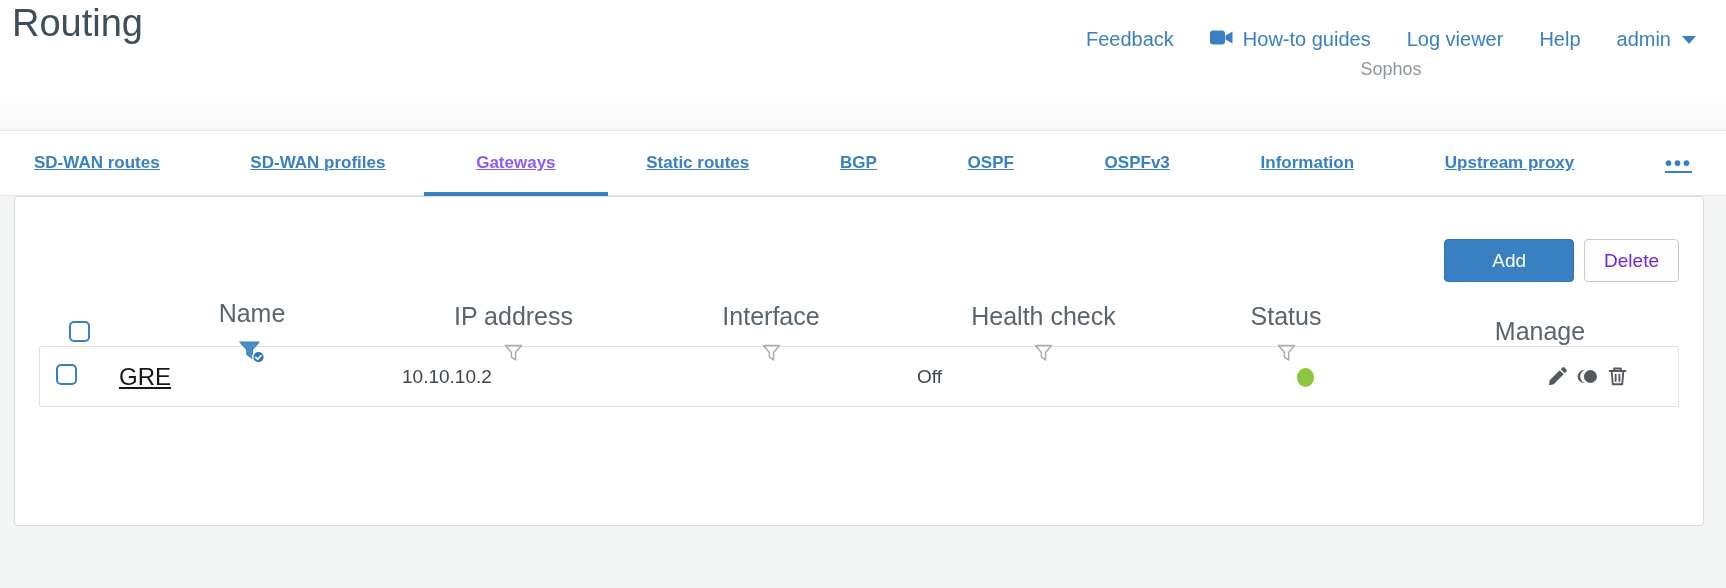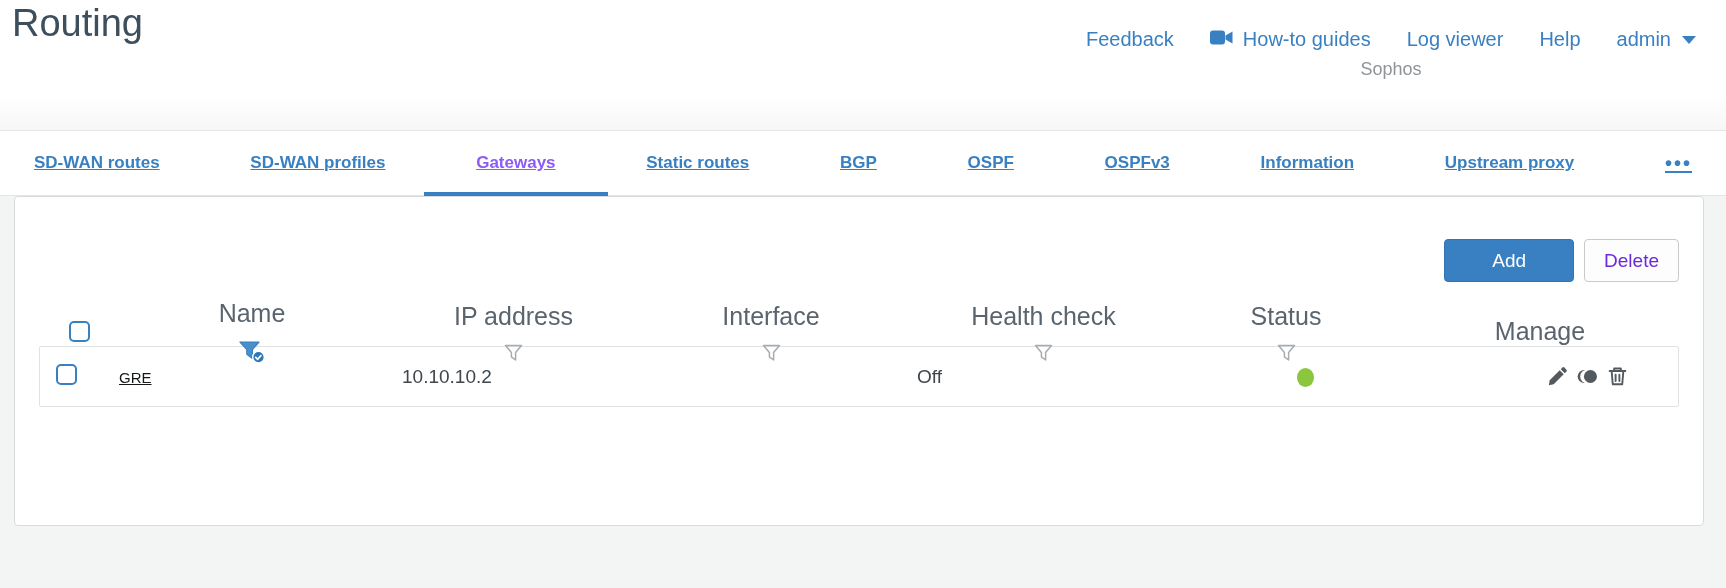--- a/index.html
+++ b/index.html
@@ -76,21 +76,21 @@
   }
   .col-check { padding-left:16px !important; }
   .checkbox {
     display:inline-block; width:21px; height:21px;
     border:2px solid #3980c2; border-radius:5px; background:#fff; cursor:pointer;
   }
   .trow {
     height:61px; border:1px solid #dfe2e5; border-radius:2px; background:#fff;
   }
   .trow .col { font-size:19px; color:#3f464c; padding-left:15px; }
-  .row-link { color:#15181a; text-decoration:underline; font-size:15px; }
+  .row-link { color:#15181a; text-decoration:underline; font-size:24px; }
   .status-dot {
     display:inline-block; width:17px; height:19px; border-radius:50%;
     background:#8cc63f; margin-left:110px; vertical-align:middle;
   }
   .manage-cell { display:flex; justify-content:flex-end; gap:9px; padding-right:50px !important; }
   .micon { display:inline-flex; cursor:pointer; }
   .funnel { display:inline-flex; cursor:pointer; }
 </style>
 </head>
 <body>

